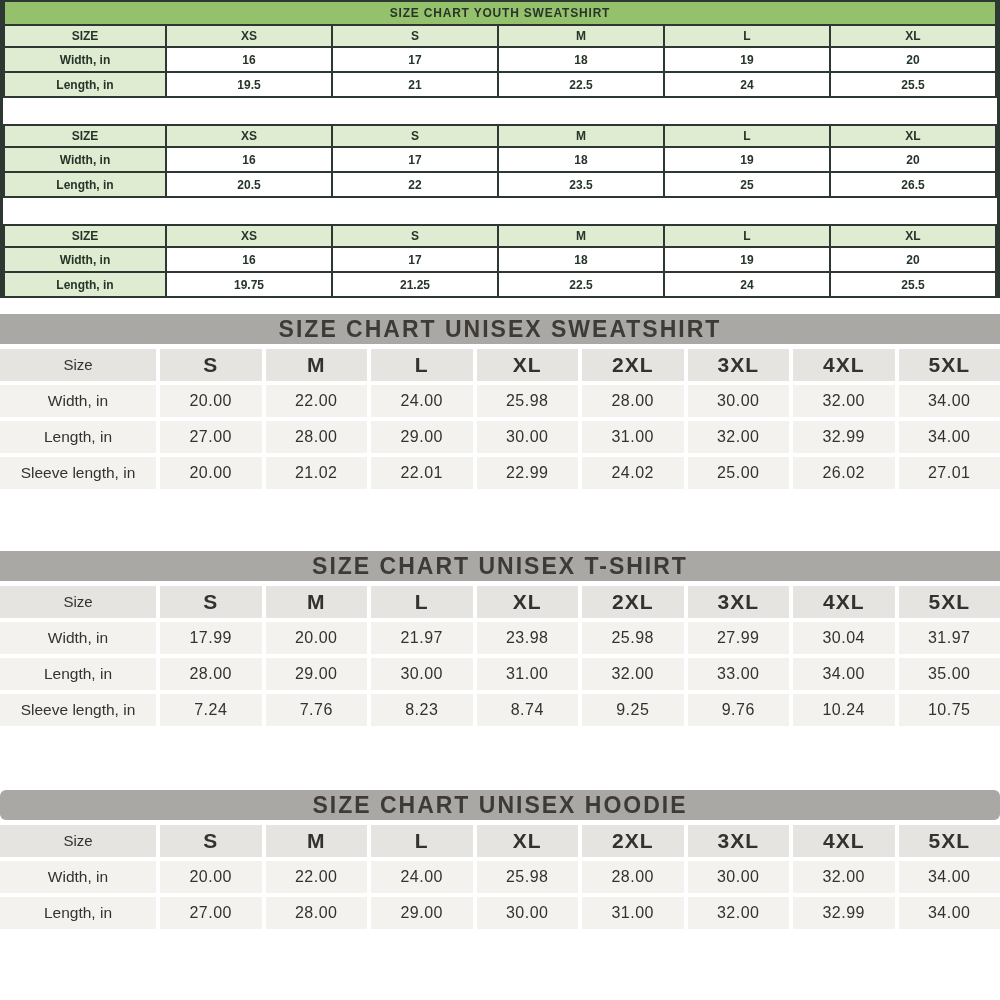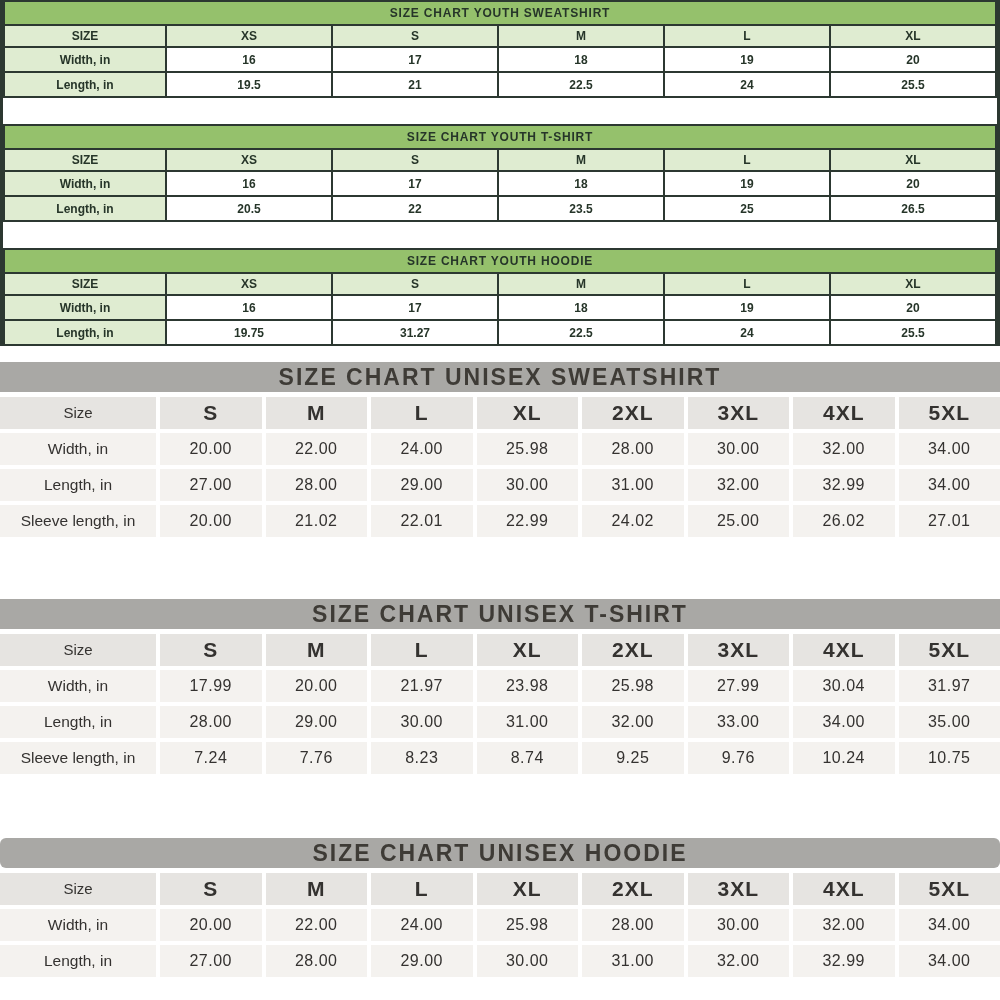--- a/index.html
+++ b/index.html
@@ -114,23 +114,20 @@
     <colgroup>
         <col class="c-label">
         <col>
         <col>
         <col>
         <col>
         <col>
       </colgroup>
     <tbody>
       <tr>
-        <td class="gt-title" colspan="6">SIZE CHART YOUTH T-SHIRT</td>
-      </tr>
-      <tr>
         <td class="gt-h gt-left">SIZE</td>
         <td class="gt-h">XS</td>
         <td class="gt-h">S</td>
         <td class="gt-h">M</td>
         <td class="gt-h">L</td>
         <td class="gt-h">XL</td>
       </tr>
       <tr>
         <td class="gt-label gt-left">Width, in</td>
         <td class="gt-v">16</td>
@@ -156,42 +153,39 @@
     <colgroup>
         <col class="c-label">
         <col>
         <col>
         <col>
         <col>
         <col>
       </colgroup>
     <tbody>
       <tr>
-        <td class="gt-title" colspan="6">SIZE CHART YOUTH HOODIE</td>
-      </tr>
-      <tr>
         <td class="gt-h gt-left">SIZE</td>
         <td class="gt-h">XS</td>
         <td class="gt-h">S</td>
         <td class="gt-h">M</td>
         <td class="gt-h">L</td>
         <td class="gt-h">XL</td>
       </tr>
       <tr>
         <td class="gt-label gt-left">Width, in</td>
         <td class="gt-v">16</td>
         <td class="gt-v">17</td>
         <td class="gt-v">18</td>
         <td class="gt-v">19</td>
         <td class="gt-v">20</td>
       </tr>
       <tr>
         <td class="gt-label gt-left">Length, in</td>
         <td class="gt-v">19.75</td>
-        <td class="gt-v">31.27</td>
+        <td class="gt-v">21.25</td>
         <td class="gt-v">22.5</td>
         <td class="gt-v">24</td>
         <td class="gt-v">25.5</td>
       </tr>
     </tbody>
   </table>
 </div>
 
 <div class="u-title mt-first">SIZE CHART UNISEX SWEATSHIRT</div>
 <div class="u-grid">

